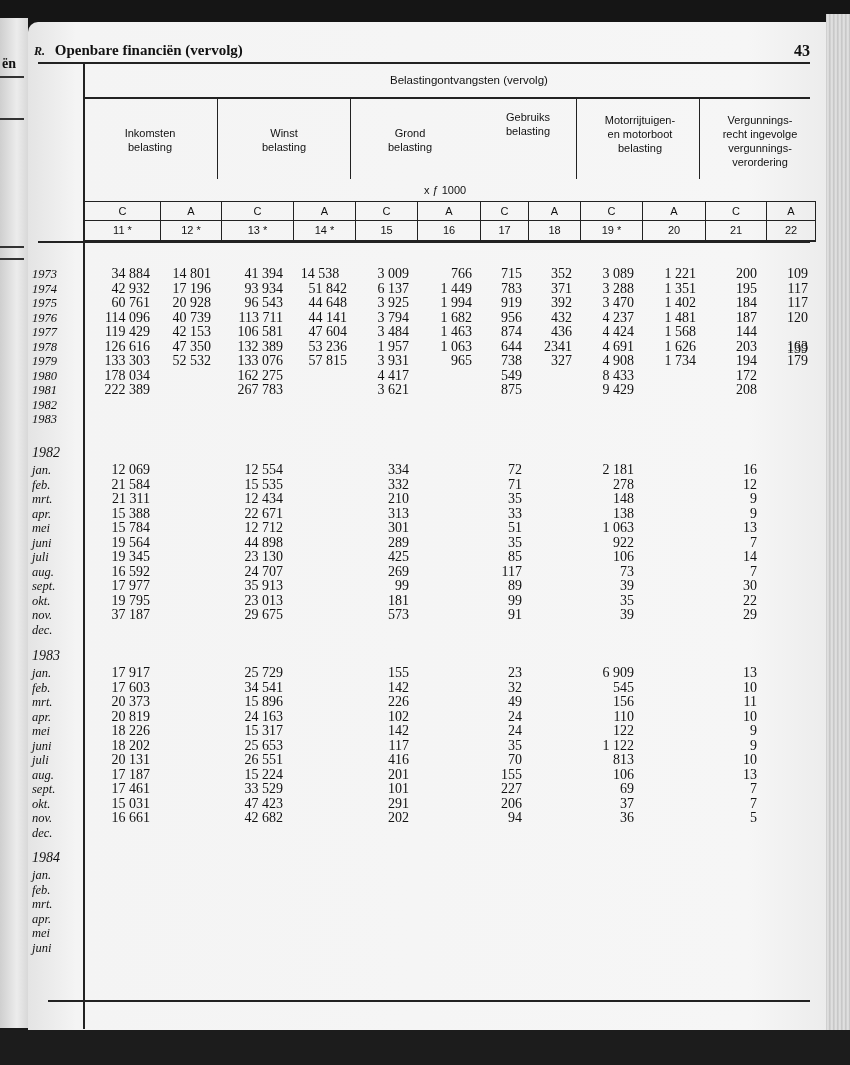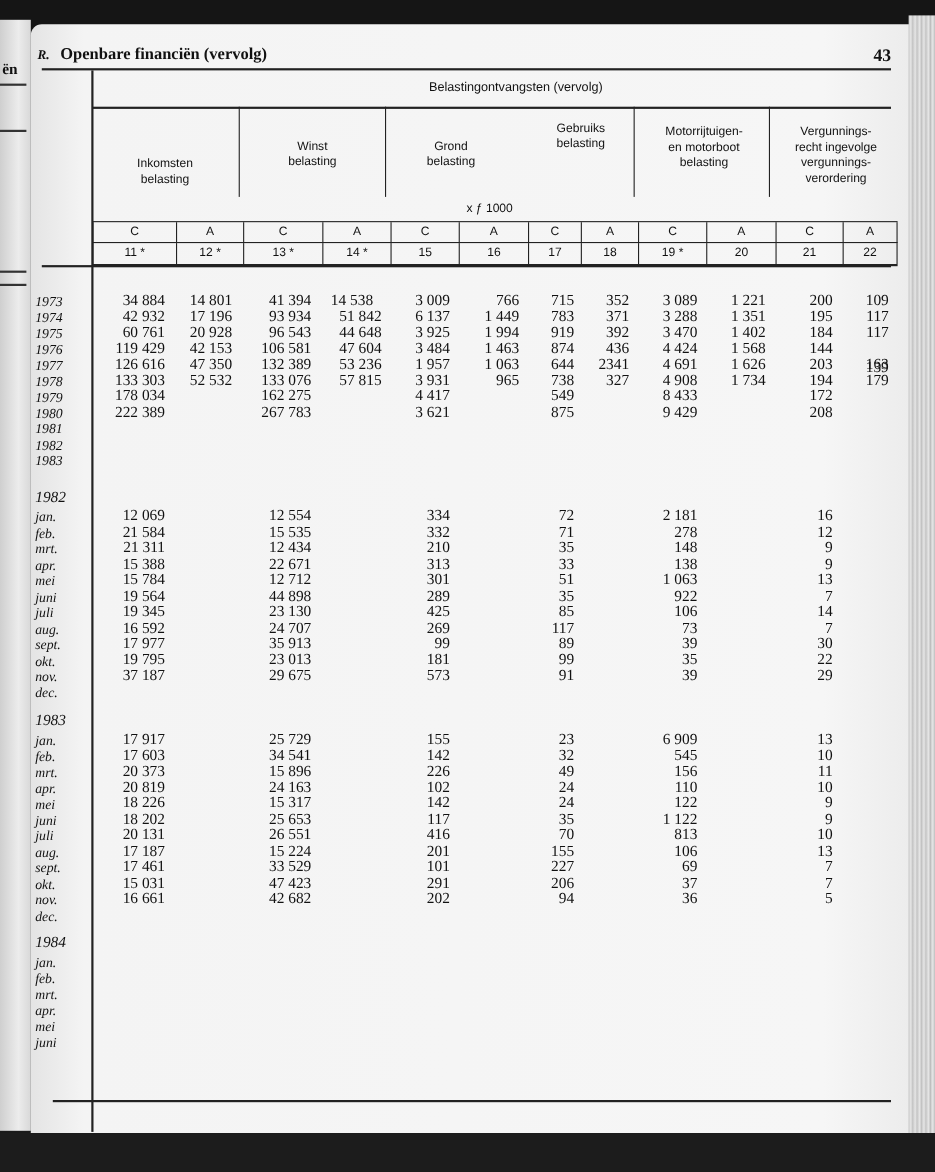--- a/index.html
+++ b/index.html
@@ -80,21 +80,21 @@
 <div class="rule" style="left:84px;top:97px;width:726px;height:1.5px"></div>
 <div class="rule" style="left:217px;top:97px;width:1px;height:82px"></div>
 <div class="rule" style="left:350px;top:97px;width:1px;height:82px"></div>
 <div class="rule" style="left:576px;top:97px;width:1px;height:82px"></div>
 <div class="rule" style="left:699px;top:97px;width:1px;height:82px"></div>
 <div class="rule" style="left:38px;top:241px;width:772px;height:2px"></div>
 <div class="rule" style="left:48px;top:1000px;width:762px;height:2px"></div>
 
 <div class="group-title sans">Belastingontvangsten (vervolg)</div>
 
-<div class="sub-head sans" style="left:100px;top:142px;width:100px;white-space:pre-line">Inkomsten
+<div class="sub-head sans" style="left:100px;top:126px;width:100px;white-space:pre-line">Inkomsten
 belasting</div>
 <div class="sub-head sans" style="left:234px;top:126px;width:100px;white-space:pre-line">Winst
 belasting</div>
 <div class="sub-head sans" style="left:360px;top:126px;width:100px;white-space:pre-line">Grond
 belasting</div>
 <div class="sub-head sans" style="left:478px;top:110px;width:100px;white-space:pre-line">Gebruiks
 belasting</div>
 <div class="sub-head sans" style="left:580px;top:113px;width:120px;white-space:pre-line">Motorrijtuigen-
 en motorboot
 belasting</div>
@@ -224,20 +224,34 @@
       <span style="width: 62px; padding-right: 8px;">3 925</span>
       <span style="width: 63px; padding-right: 8px;">1 994</span>
       <span style="width: 48px; padding-right: 6px;">919</span>
       <span style="width: 52px; padding-right: 8px;">392</span>
       <span style="width: 62px; padding-right: 8px;">3 470</span>
       <span style="width: 63px; padding-right: 9px;">1 402</span>
       <span style="width: 61px; padding-right: 9px;">184</span>
       <span style="width: 50px; padding-right: 8px;">117</span>
     </div>
     <div class="data-row">
+      <span style="width: 76px; padding-right: 10px;">114 096</span>
+      <span style="width: 61px; padding-right: 10px;">40 739</span>
+      <span style="width: 72px; padding-right: 10px;">113 711</span>
+      <span style="width: 62px; padding-right: 8px;">44 141</span>
+      <span style="width: 62px; padding-right: 8px;">3 794</span>
+      <span style="width: 63px; padding-right: 8px;">1 682</span>
+      <span style="width: 48px; padding-right: 6px;">956</span>
+      <span style="width: 52px; padding-right: 8px;">432</span>
+      <span style="width: 62px; padding-right: 8px;">4 237</span>
+      <span style="width: 63px; padding-right: 9px;">1 481</span>
+      <span style="width: 61px; padding-right: 9px;">187</span>
+      <span style="width: 50px; padding-right: 8px;">120</span>
+    </div>
+    <div class="data-row">
       <span style="width: 76px; padding-right: 10px;">119 429</span>
       <span style="width: 61px; padding-right: 10px; text-align: right;">42 153</span>
       <span style="width: 72px; padding-right: 10px;">106 581</span>
       <span style="width: 62px; padding-right: 8px;">47 604</span>
       <span style="width: 62px; padding-right: 8px;">3 484</span>
       <span style="width: 63px; padding-right: 8px;">1 463</span>
       <span style="width: 48px; padding-right: 6px;">874</span>
       <span style="width: 52px; padding-right: 8px;">436</span>
       <span style="width: 62px; padding-right: 8px;">4 424</span>
       <span style="width: 63px; padding-right: 9px;">1 568</span>

